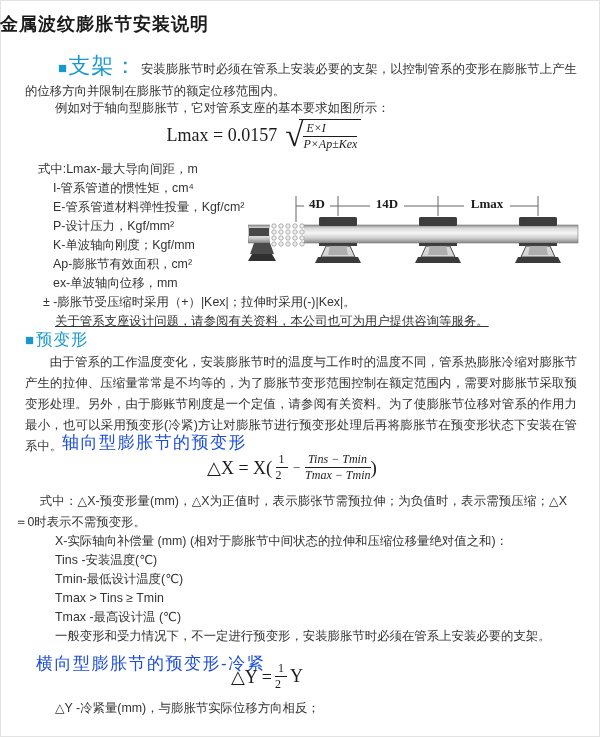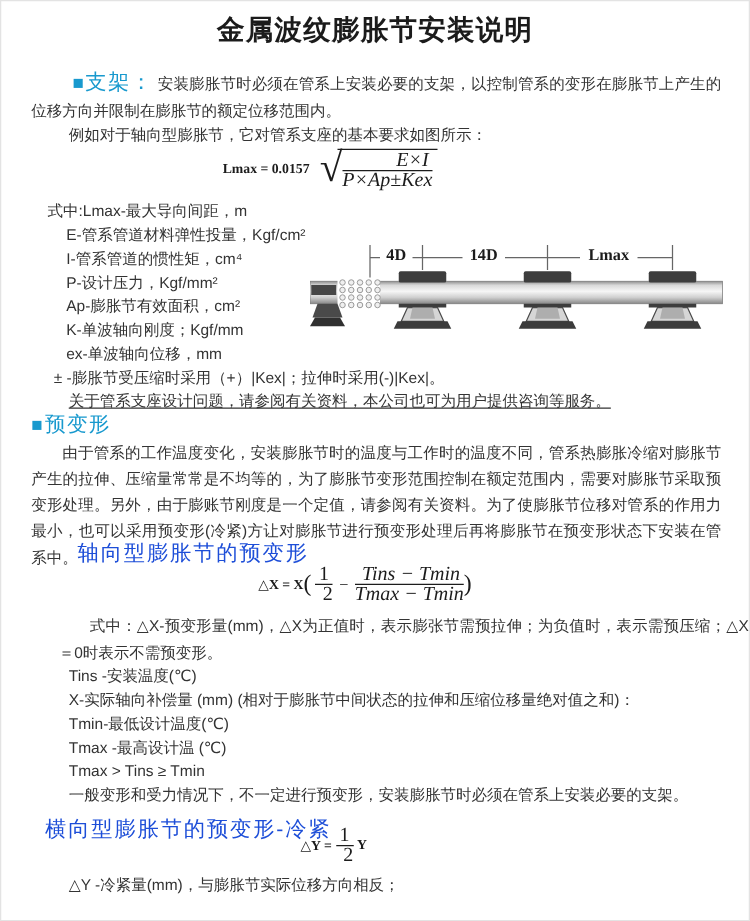--- a/index.html
+++ b/index.html
@@ -5,41 +5,41 @@
   html,body{margin:0;padding:0;}
   body{
     width:600px;height:737px;position:relative;overflow:hidden;
     background:#ffffff;color:#333;
     font-family:"Liberation Sans","DejaVu Sans",sans-serif;
     font-size:12.4px;
     box-shadow:inset 0 0 0 1px #e3e3e3;
   }
   .abs{position:absolute;}
   .title{
-    top:8px;left:0;width:600px;text-align:center;
-    font-size:22px;font-weight:bold;color:#1b1b1b;line-height:32px;letter-spacing:1px;
+    top:8px;left:0;width:600px;text-align:left;
+    font-size:18px;font-weight:bold;color:#1b1b1b;line-height:32px;letter-spacing:1px;
   }
   .para{left:25px;width:552px;line-height:21.5px;text-align:justify;}
   .para-support{top:55px;text-indent:33px;}
   .sec-head-inline{
-    color:#1899CE;font-size:17px;letter-spacing:1px;
+    color:#1899CE;font-size:22px;letter-spacing:1px;
   }
   .sec-bullet{color:#1899CE;font-size:15px;margin-right:1px;}
   .example-line{top:98px;left:25px;width:552px;padding-left:30px;line-height:21px;}
 
   
   .formula{
     font-family:"Liberation Serif","DejaVu Serif",serif;color:#1c1c1c;
     width:100%;left:0;text-align:center;white-space:nowrap;
   }
   .f1{top:119px;transform:translateX(-36px);}
   .f2{top:453px;transform:translateX(-8px);}
   .f3{top:662px;transform:translateX(-33px);}
-  .f-lhs{font-weight:bold;font-size:11px;vertical-align:middle;}
-  .frac{display:inline-block;text-align:right;vertical-align:middle;font-size:16px;line-height:13px;}
+  .f-lhs{font-weight:normal;font-size:18px;vertical-align:middle;}
+  .frac{display:inline-block;text-align:left;vertical-align:middle;font-size:12px;line-height:13px;}
   .frac .num{display:block;border-bottom:1px solid #1c1c1c;padding:0 3px 1px;}
   .frac .den{display:block;padding-top:1px;}
   .i{font-style:italic;}
   .sqrt{display:inline-flex;align-items:center;vertical-align:middle;margin-left:5px;}
   .sqrt-sym{font-size:33px;line-height:30px;font-weight:400;margin-right:-4px;}
   .sqrt-body{display:inline-block;border-top:1.5px solid #1c1c1c;padding:2px 4px 0;}
   .paren{font-size:19px;vertical-align:middle;}
   .f-op{font-size:13px;vertical-align:middle;padding:0 2px;}
 
   
@@ -51,21 +51,21 @@
   
   .diagram{top:192px;left:248px;width:342px;height:96px;}
 
   .heading-preform{top:329px;left:25px;color:#1899CE;font-size:16.5px;letter-spacing:1px;}
   .para-preform{top:352px;text-indent:2em;line-height:21px;}
 
   .sub-heading{
     color:#1d4ed8;font-size:17px;letter-spacing:1.5px;
   }
   .heading-axial{top:431px;left:62px;}
-  .axial-note1{top:491px;left:15px;width:552px;line-height:20.8px;text-indent:2em;text-align:justify;margin-left:32px;}
+  .axial-note1{top:491px;left:15px;width:552px;line-height:20.8px;text-indent:2em;text-align:justify;}
   .axial-items{top:532px;left:25px;width:552px;line-height:19px;}
   .axial-items div{padding-left:30px;height:19px;}
   .heading-lateral{top:637px;left:36px;margin-top:15px;}
   .note-lateral{top:700px;left:25px;width:552px;padding-left:30px;}
 
   .dim-label{font-family:"Liberation Serif","DejaVu Serif",serif;font-weight:bold;font-size:13px;fill:#1c1c1c;}
 </style>
 </head>
 <body>
 
@@ -85,25 +85,25 @@
       <span class="frac i">
         <span class="num">E×I</span>
         <span class="den">P×Ap±Kex</span>
       </span>
     </span>
   </span>
 </div>
 
 <div class="abs defs">
   <div>式中:Lmax-最大导向间距，m</div>
+  <div class="d-ind">I-管系管道的惯性矩，cm⁴</div>
   <div class="d-ind">E-管系管道材料弹性投量，Kgf/cm²</div>
-  <div class="d-ind">I-管系管道的惯性矩，cm⁴</div>
   <div class="d-ind">P-设计压力，Kgf/mm²</div>
+  <div class="d-ind">K-单波轴向刚度；Kgf/mm</div>
   <div class="d-ind">Ap-膨胀节有效面积，cm²</div>
-  <div class="d-ind">K-单波轴向刚度；Kgf/mm</div>
   <div class="d-ind">ex-单波轴向位移，mm</div>
   <div class="d-pm">± -膨胀节受压缩时采用（+）|Kex|；拉伸时采用(-)|Kex|。</div>
   <div class="d-note">关于管系支座设计问题，请参阅有关资料，本公司也可为用户提供咨询等服务。</div>
 </div>
 
 <svg class="abs diagram" viewBox="0 0 342 96" xmlns="http://www.w3.org/2000/svg">
   <defs>
     <linearGradient id="pipeGrad" x1="0" y1="0" x2="0" y2="1">
       <stop offset="0%" stop-color="#8f8f8f"></stop>
       <stop offset="18%" stop-color="#d9d9d9"></stop>
@@ -199,25 +199,25 @@
   </span>
   <span class="f-op">−</span>
   <span class="frac i">
     <span class="num">Tins − Tmin</span>
     <span class="den">Tmax − Tmin</span>
   </span><span class="paren">)</span>
 </div>
 
 <div class="abs axial-note1">式中：△X-预变形量(mm)，△X为正值时，表示膨张节需预拉伸；为负值时，表示需预压缩；△X＝0时表示不需预变形。</div>
 <div class="abs axial-items">
+  <div>X-实际轴向补偿量 (mm) (相对于膨胀节中间状态的拉伸和压缩位移量绝对值之和)：</div>
   <div>Tins -安装温度(℃)</div>
-  <div>X-实际轴向补偿量 (mm) (相对于膨胀节中间状态的拉伸和压缩位移量绝对值之和)：</div>
   <div>Tmin-最低设计温度(℃)</div>
+  <div>Tmax &gt; Tins ≥ Tmin</div>
   <div>Tmax -最高设计温 (℃)</div>
-  <div>Tmax &gt; Tins ≥ Tmin</div>
   <div>一般变形和受力情况下，不一定进行预变形，安装膨胀节时必须在管系上安装必要的支架。</div>
 </div>
 
 <div class="abs sub-heading heading-lateral">横向型膨胀节的预变形-冷紧</div>
 
 <div class="abs formula f3">
   <span class="f-lhs">△Y =</span>
   <span class="frac">
     <span class="num">1</span>
     <span class="den">2</span>

